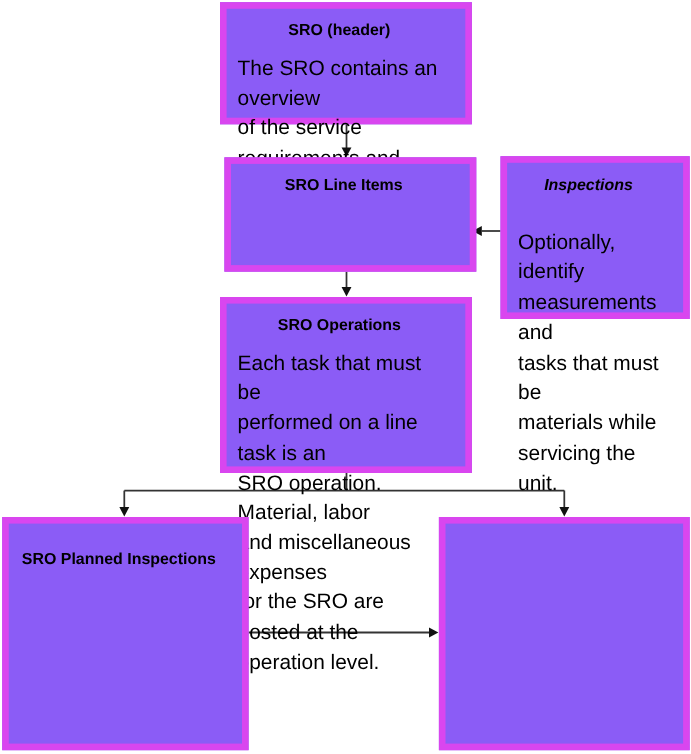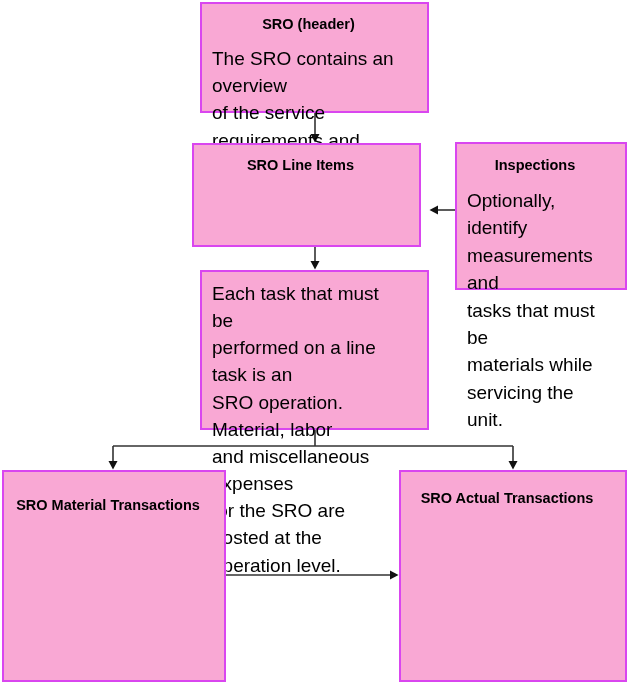--- a/index.html
+++ b/index.html
@@ -24,50 +24,50 @@
   .edges-layer {
     position: absolute;
     left: 0; top: 0;
     width: 628px;
     height: 685px;
     pointer-events: none;
   }
   .node {
     position: absolute;
     box-sizing: border-box;
-    border: 2px solid #d946ef;
-    background: #f9a8d4;
+    border: 6px solid #d946ef;
+    background: #8b5cf6;
     padding: 8px 22px 10px 10px;
   }
   .node-title {
     font-weight: bold;
     font-size: 14.5px;
     text-align: center;
     line-height: 1.25;
     margin: 3px 0 12px 0;
     white-space: pre;
   }
   .node-body {
     font-size: 19px;
     line-height: 1.43;
     text-align: left;
     white-space: pre-line;
   }
 
   
   #node-sro-header      { left: 200px; top: 2px;   width: 229px; height: 111px; }
-  #node-sro-line-items  { left: 192px; top: 143px; width: 229px; height: 104px; }
+  #node-sro-line-items  { left: 204px; top: 143px; width: 229px; height: 104px; }
   #node-inspections     { left: 455px; top: 142px; width: 172px; height: 148px; }
   #node-sro-operations  { left: 200px; top: 270px; width: 229px; height: 160px; }
   #node-planned-trans   { left: 2px;   top: 470px; width: 224px; height: 212px; }
   #node-actual-trans    { left: 399px; top: 470px; width: 228px; height: 212px; }
 
   #node-planned-trans .node-title { margin-top: 16px; margin-bottom: 14px; }
   #node-actual-trans  .node-title { margin-top: 9px;  margin-bottom: 13px; }
-  #node-inspections   .node-title { margin-top: 4px;  margin-bottom: 13px; }
+  #node-inspections   .node-title { margin-top: 4px;  margin-bottom: 29px; font-style: italic; }
   #node-inspections   .node-body  { line-height: 1.44; }
 </style>
 </head>
 <body>
 
 <div id="diagram-root">
 
   <svg class="edges-layer" width="628" height="685" viewBox="0 0 628 685" xmlns="http://www.w3.org/2000/svg">
     <defs>
       <marker id="arrowDown" markerWidth="9" markerHeight="9" refX="4.5" refY="8" orient="auto" markerUnits="userSpaceOnUse">
@@ -125,29 +125,29 @@
   <div class="node" id="node-inspections">
     <div class="node-title">Inspections</div>
     <div class="node-body">Optionally, identify
 measurements and
 tasks that must be
 materials while
 servicing the unit.</div>
   </div>
 
   <div class="node" id="node-sro-operations">
+    <div class="node-title">SRO Operations</div>
     <div class="node-body">Each task that must be
 performed on a line task is an
 SRO operation. Material, labor
 and miscellaneous expenses
 for the SRO are posted at the
 operation level.</div>
   </div>
 
   <div class="node" id="node-planned-trans">
-    <div class="node-title">SRO Material Transactions</div>
+    <div class="node-title">SRO Planned Inspections</div>
   </div>
 
   <div class="node" id="node-actual-trans">
-    <div class="node-title">SRO Actual Transactions</div>
   </div>
 
 </div>
 
 </body></html>

